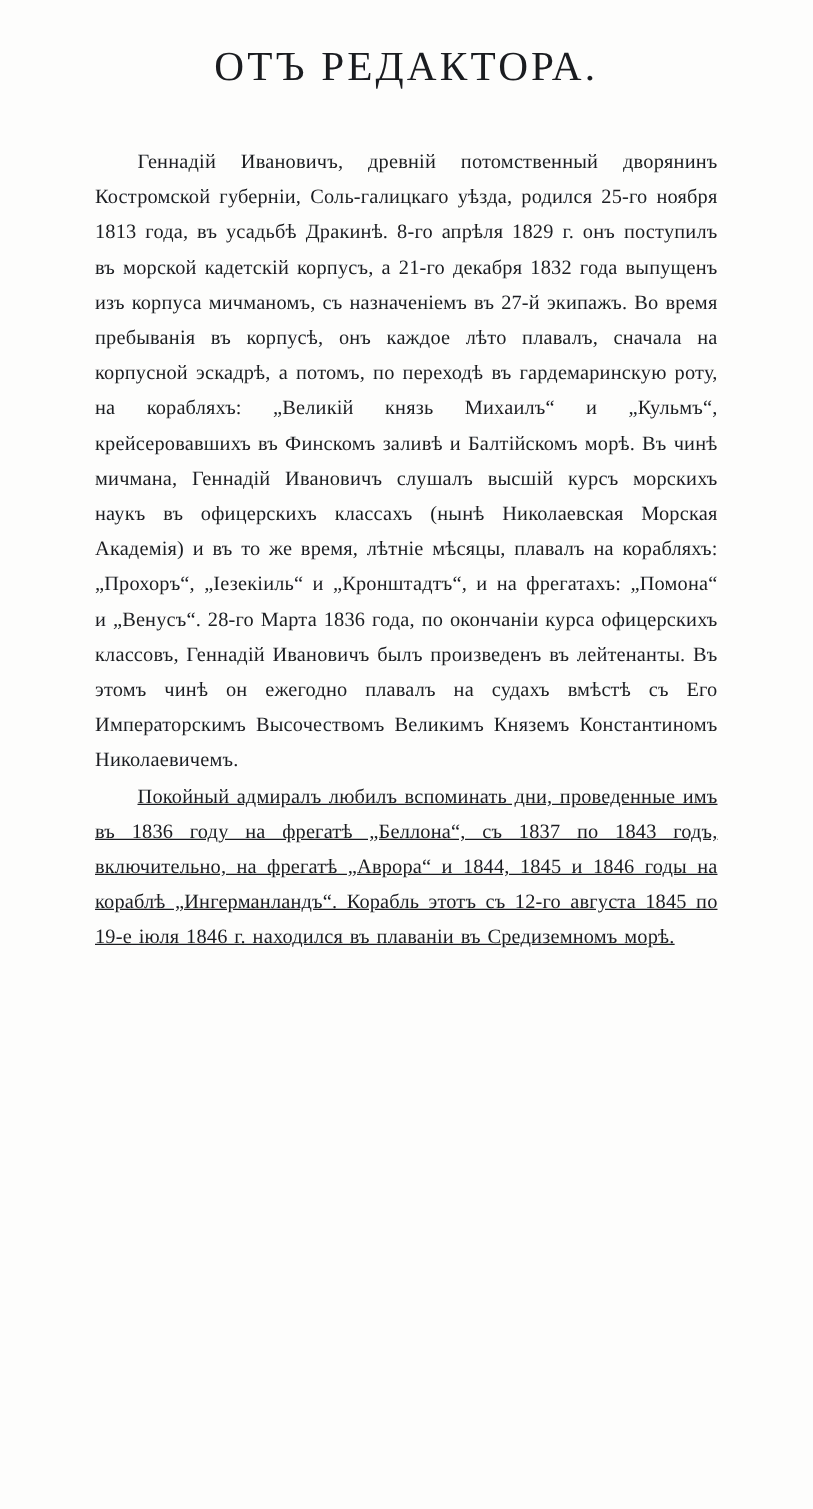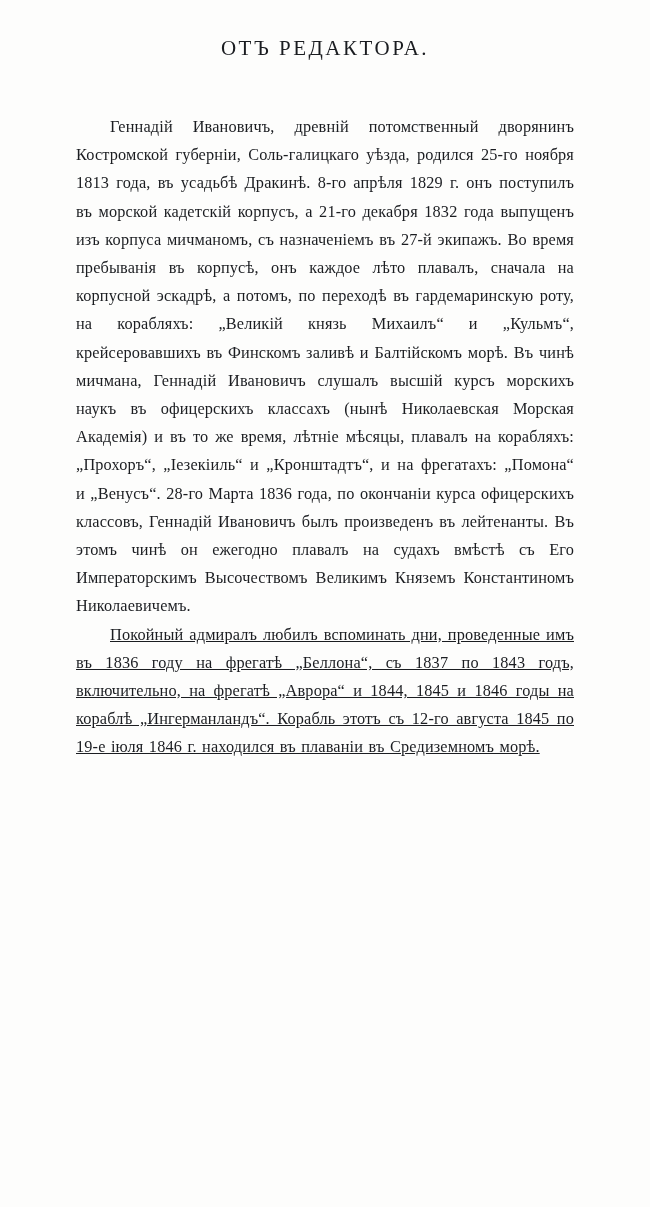--- a/index.html
+++ b/index.html
@@ -17,31 +17,31 @@
   .page {
     width: 650px;
     height: 1207px;
     box-sizing: border-box;
     padding: 0;
     position: relative;
     background: #fdfdfc;
   }
   .page-title {
     text-align: center;
-    font-size: 21px;
+    font-size: 33px;
     letter-spacing: 2.5px;
     font-weight: normal;
     margin: 0;
     padding-top: 36px;
     padding-bottom: 0;
     color: #1a1c20;
     font-family: "Liberation Serif", "DejaVu Serif", serif;
   }
   .body-text {
-    margin: 18px auto;
+    margin: 8px auto;
     width: 498px;
     padding-top: 34px;
   }
   p.para {
     margin: 0 0 0 0;
     text-align: justify;
     text-justify: inter-word;
     font-size: 16.3px;
     line-height: 28.2px;
     letter-spacing: 0.15px;

